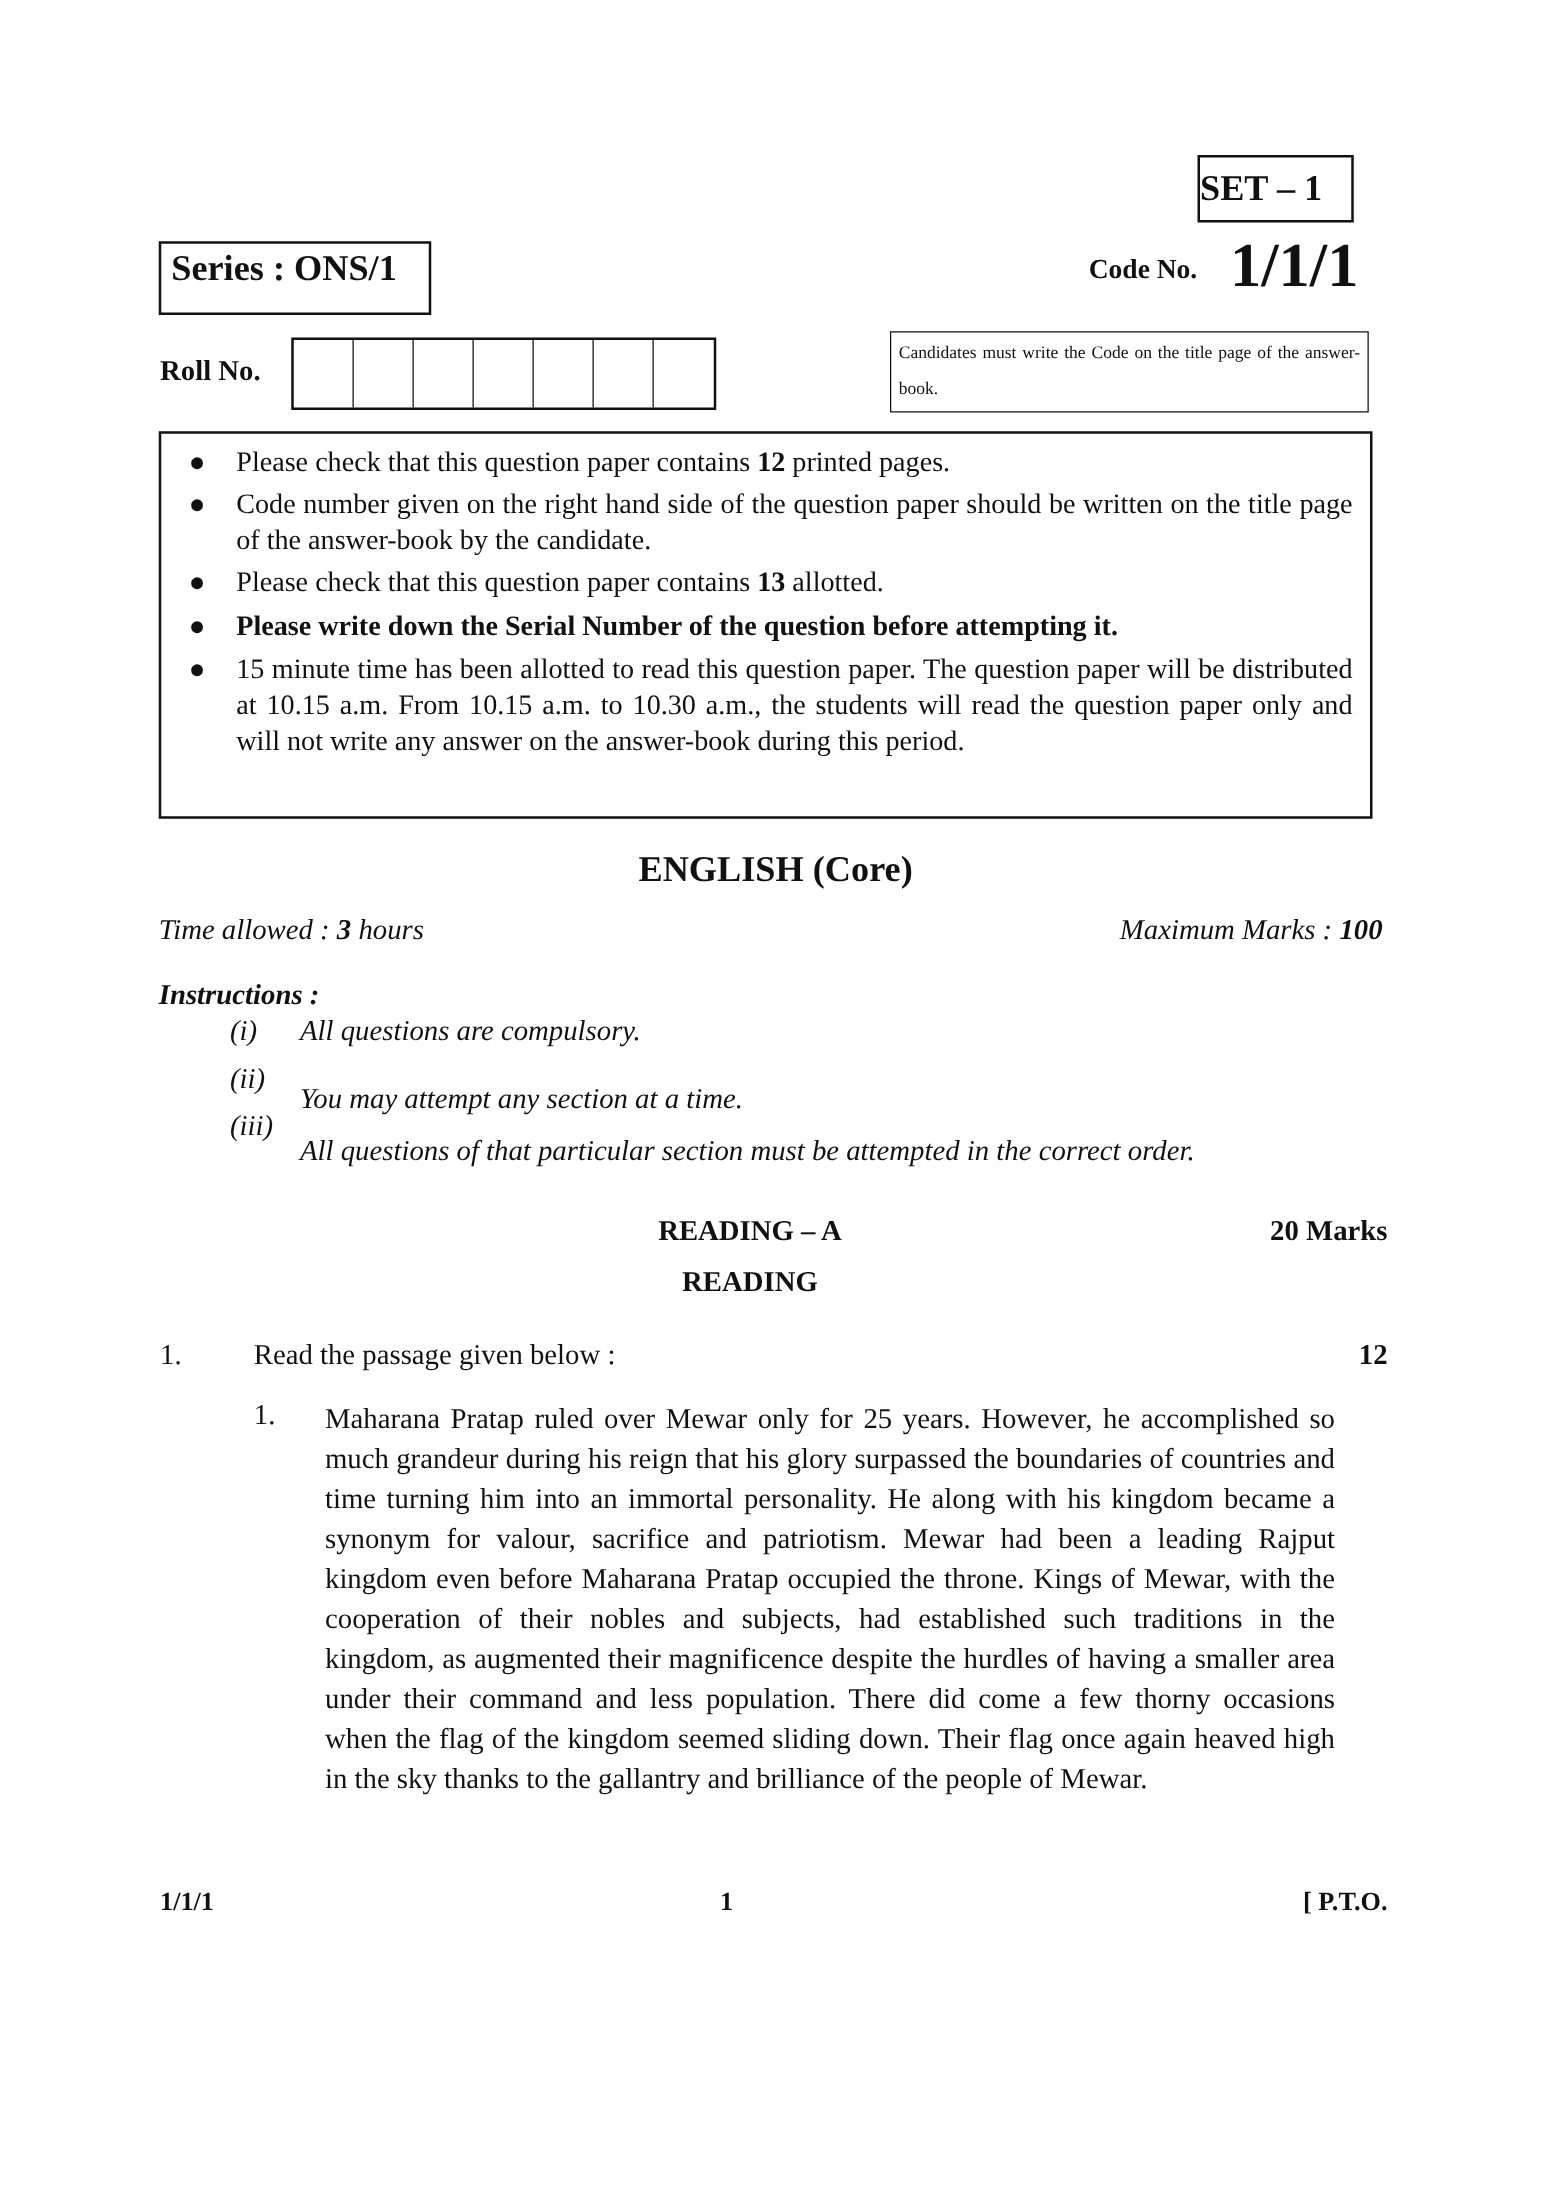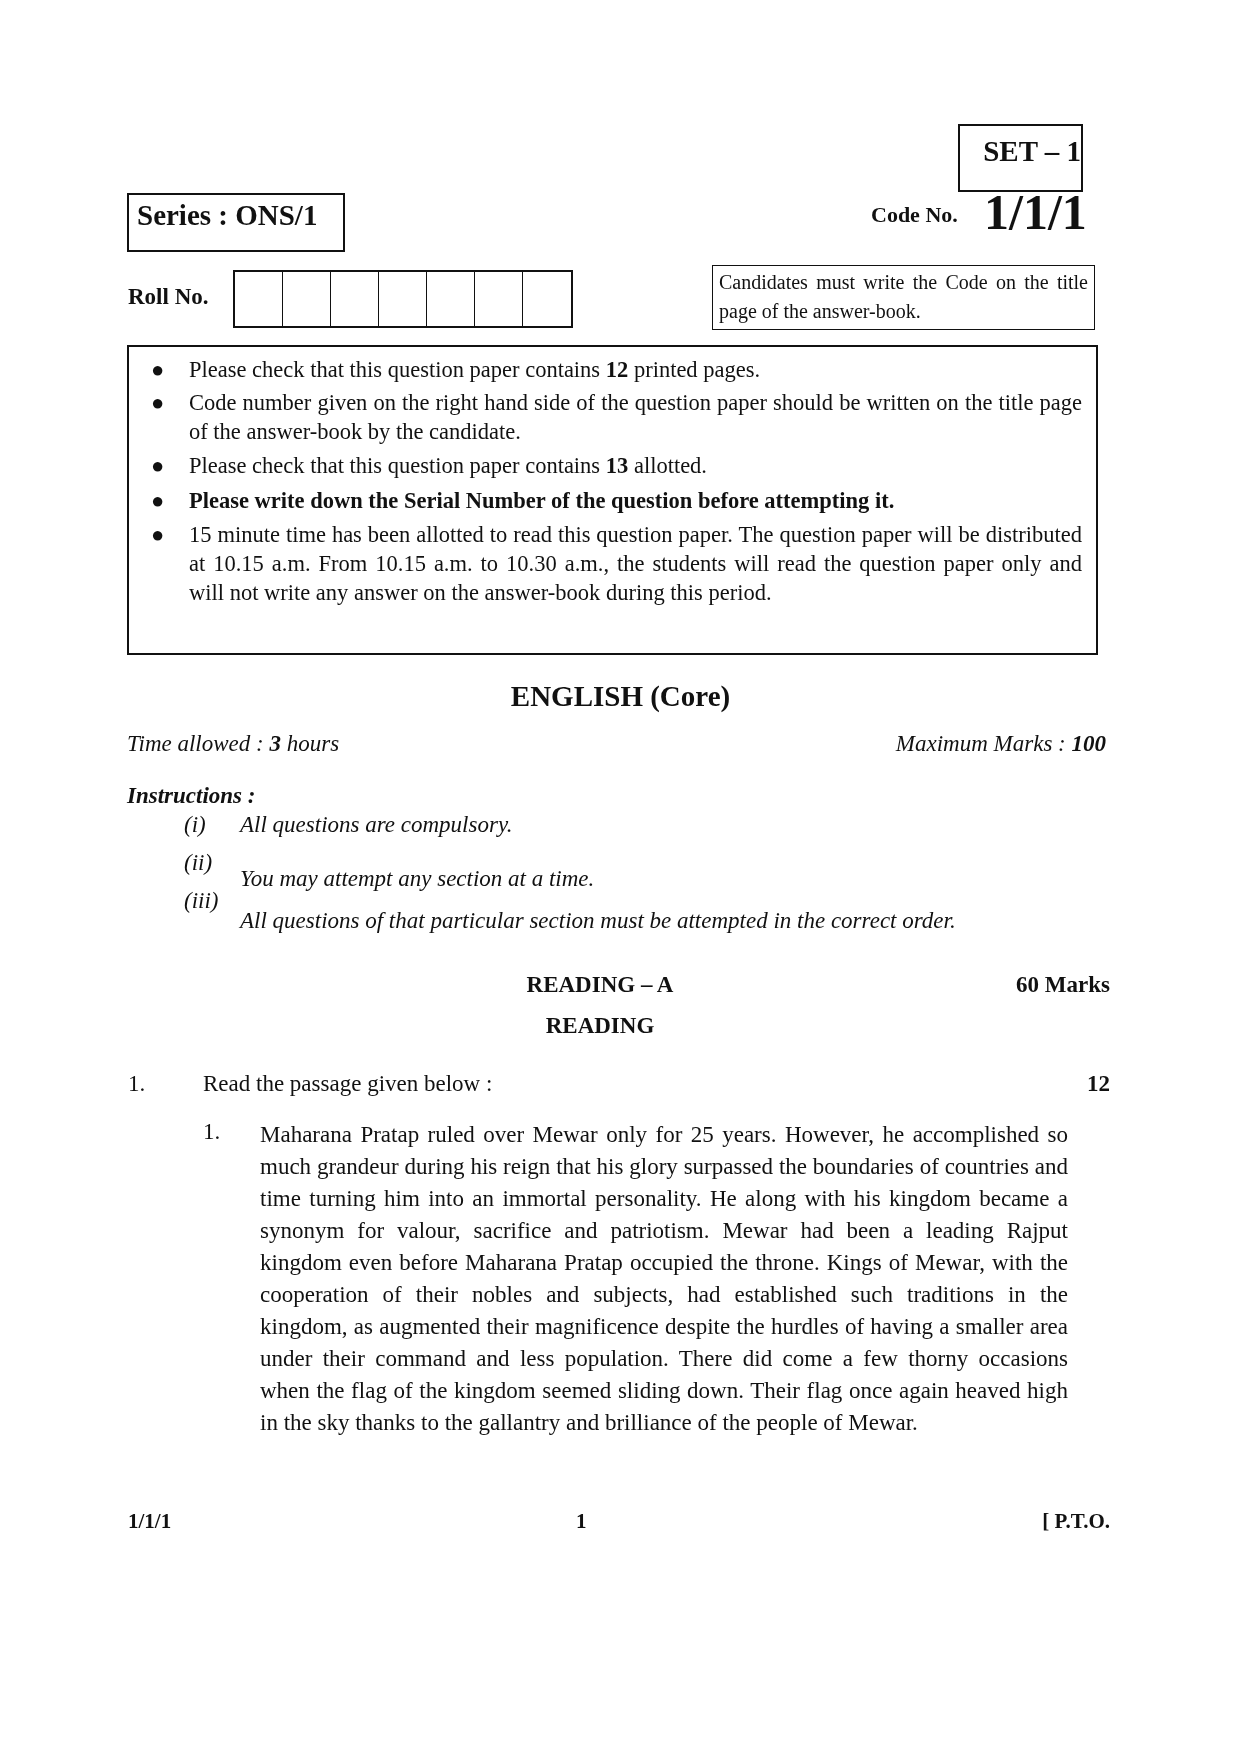--- a/index.html
+++ b/index.html
@@ -1,34 +1,34 @@
 <!DOCTYPE html>
 <html><head>
 <meta charset="utf-8">
 <style>
   html, body { margin: 0; padding: 0; background: #ffffff; }
   body { width: 1241px; height: 1755px; position: relative; overflow: hidden;
          font-family: "Liberation Serif", "DejaVu Serif", serif; color: #111; }
   .abs { position: absolute; }
   .b { font-weight: bold; }
 
-  #set-box { left: 958px; top: 124px; width: 125px; height: 68px; border: 2px solid #111;
-             box-sizing: border-box; font-size: 29px; font-weight: bold; text-align: right; line-height: 50px; }
+  #set-box { left: 958px; top: 124px; width: 125px; height: 54px; border: 2px solid #111;
+             box-sizing: border-box; font-size: 29px; font-weight: bold; text-align: left; line-height: 50px; }
   #series-box { left: 127px; top: 193px; width: 218px; height: 59px; border: 2px solid #111;
                 box-sizing: border-box; font-size: 29px; font-weight: bold; line-height: 41px; padding-left: 8px; }
   #code-label { left: 871px; top: 202px; font-size: 22px; font-weight: bold; }
   #code-value { left: 984px; top: 187px; font-size: 50px; font-weight: bold; line-height: 1; }
 
   #roll-label { left: 128px; top: 284px; font-size: 23px; font-weight: bold; }
   #roll-boxes { left: 233px; top: 270px; height: 58px; display: flex; border: 2px solid #111; box-sizing: border-box; }
   .roll-cell { width: 48px; height: 100%; border-right: 1.5px solid #111; box-sizing: border-box; }
   .roll-cell:last-child { border-right: none; }
 
   #cand-box { left: 712px; top: 265px; width: 383px; height: 65px; border: 1.5px solid #111; box-sizing: border-box;
-              font-size: 20px; line-height: 29px; padding: 2px 6px; text-align: justify; text-align-last: left; }
+              font-size: 14px; line-height: 29px; padding: 2px 6px; text-align: justify; text-align-last: left; }
 
   #notice-box { left: 127px; top: 345px; width: 971px; height: 310px; border: 2px solid #111; box-sizing: border-box; }
   .notice-item { position: absolute; left: 60px; width: 893px; font-size: 22.5px; line-height: 29px; text-align: justify; }
   .bullet { position: absolute; left: -38px; top: 0; font-size: 22px; }
 
   #title { left: 0; width: 1241px; top: 680px; text-align: center; font-size: 29px; font-weight: bold; }
   #time-allowed { left: 127px; top: 731px; font-size: 23px; font-style: italic; }
   #max-marks { right: 135px; top: 731px; font-size: 23px; font-style: italic; }
   #instr-heading { left: 127px; top: 783px; font-size: 23px; font-style: italic; font-weight: bold; }
   .instr-num { position: absolute; left: 184px; font-size: 23px; font-style: italic; }
@@ -103,21 +103,21 @@
 
 <div id="instr-heading" class="abs">Instructions :</div>
 <div class="instr-num" style="top:812px;">(i)</div>
 <div class="instr-text" style="top:812px;">All questions are compulsory.</div>
 <div class="instr-num" style="top:850px;">(ii)</div>
 <div class="instr-text" style="top:850px;margin-top:16px;">You may attempt any section at a time.</div>
 <div class="instr-num" style="top:888px;">(iii)</div>
 <div class="instr-text" style="top:908px;">All questions of that particular section must be attempted in the correct order.</div>
 
 <div id="section-title" class="abs">READING – A</div>
-<div id="section-marks" class="abs">60 Marks</div>
+<div id="section-marks" class="abs">20 Marks</div>
 <div id="section-sub" class="abs">READING</div>
 
 <div id="q1-num" class="abs">1.</div>
 <div id="q1-text" class="abs">Read the passage given below :</div>
 <div id="q1-marks" class="abs">12</div>
 
 <div id="para-num" class="abs">1.</div>
 <div id="para-text" class="abs">Maharana Pratap ruled over Mewar only for 25 years. However, he accomplished so much grandeur during his reign that his glory surpassed the boundaries of countries and time turning him into an immortal personality. He along with his kingdom became a synonym for valour, sacrifice and patriotism. Mewar had been a leading Rajput kingdom even before Maharana Pratap occupied the throne. Kings of Mewar, with the cooperation of their nobles and subjects, had established such traditions in the kingdom, as augmented their magnificence despite the hurdles of having a smaller area under their command and less population. There did come a few thorny occasions when the flag of the kingdom seemed sliding down. Their flag once again heaved high in the sky thanks to the gallantry and brilliance of the people of Mewar.</div>
 
 <div id="footer-code" class="abs">1/1/1</div>

